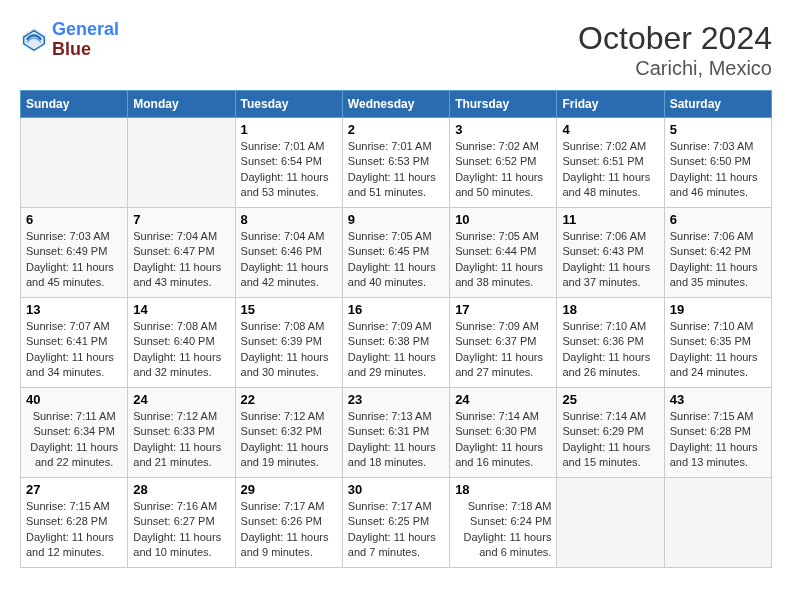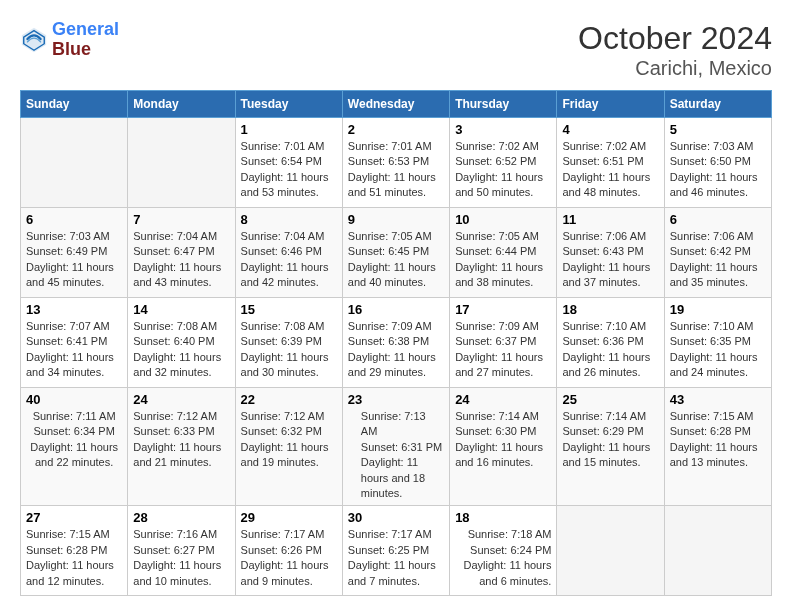--- a/index.html
+++ b/index.html
@@ -258,21 +258,21 @@
 Daylight: 11 hours and 21 minutes.</div>
         </td>
         <td>
           <span class="day-number">22</span>
           <div class="day-info" style="white-space: pre-line;">Sunrise: 7:12 AM
 Sunset: 6:32 PM
 Daylight: 11 hours and 19 minutes.</div>
         </td>
         <td>
           <span class="day-number">23</span>
-          <div class="day-info" style="white-space: pre-line; margin-left: 13px;">Sunrise: 7:13 AM
+          <div class="day-info" style="white-space: pre-line;">Sunrise: 7:13 AM
 Sunset: 6:31 PM
 Daylight: 11 hours and 18 minutes.</div>
         </td>
         <td>
           <span class="day-number">24</span>
           <div class="day-info" style="white-space: pre-line;">Sunrise: 7:14 AM
 Sunset: 6:30 PM
 Daylight: 11 hours and 16 minutes.</div>
         </td>
         <td>

